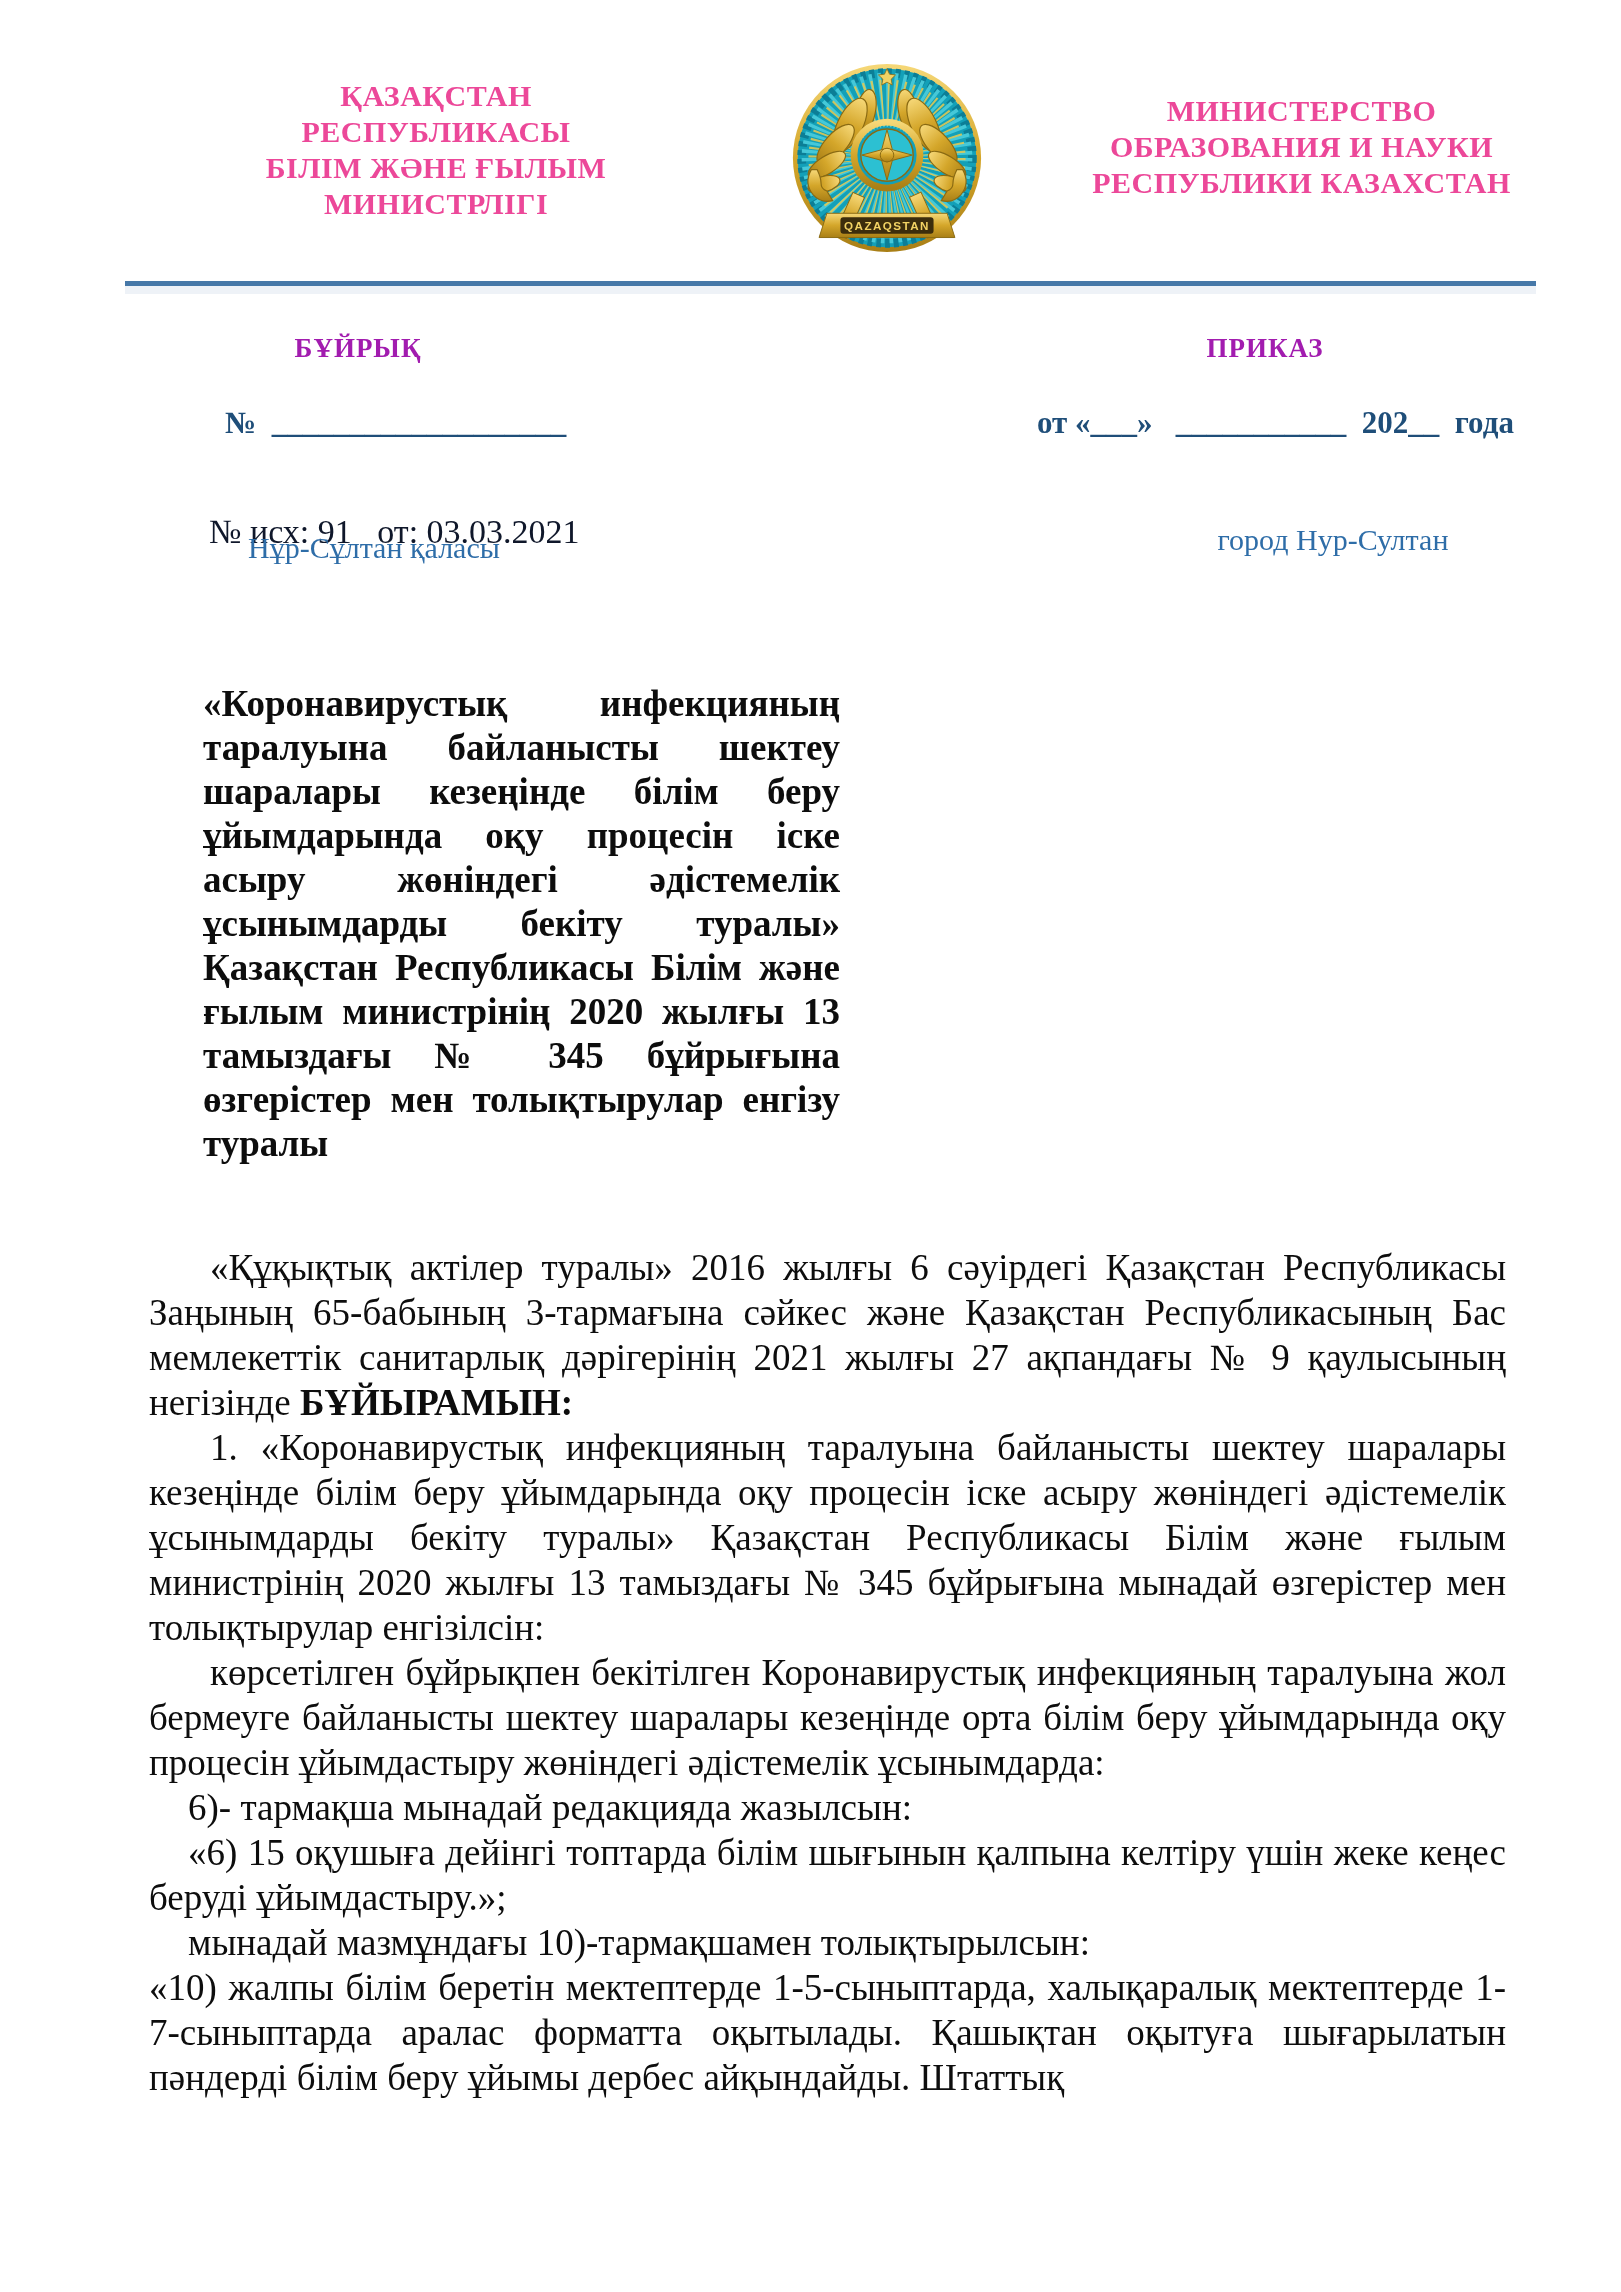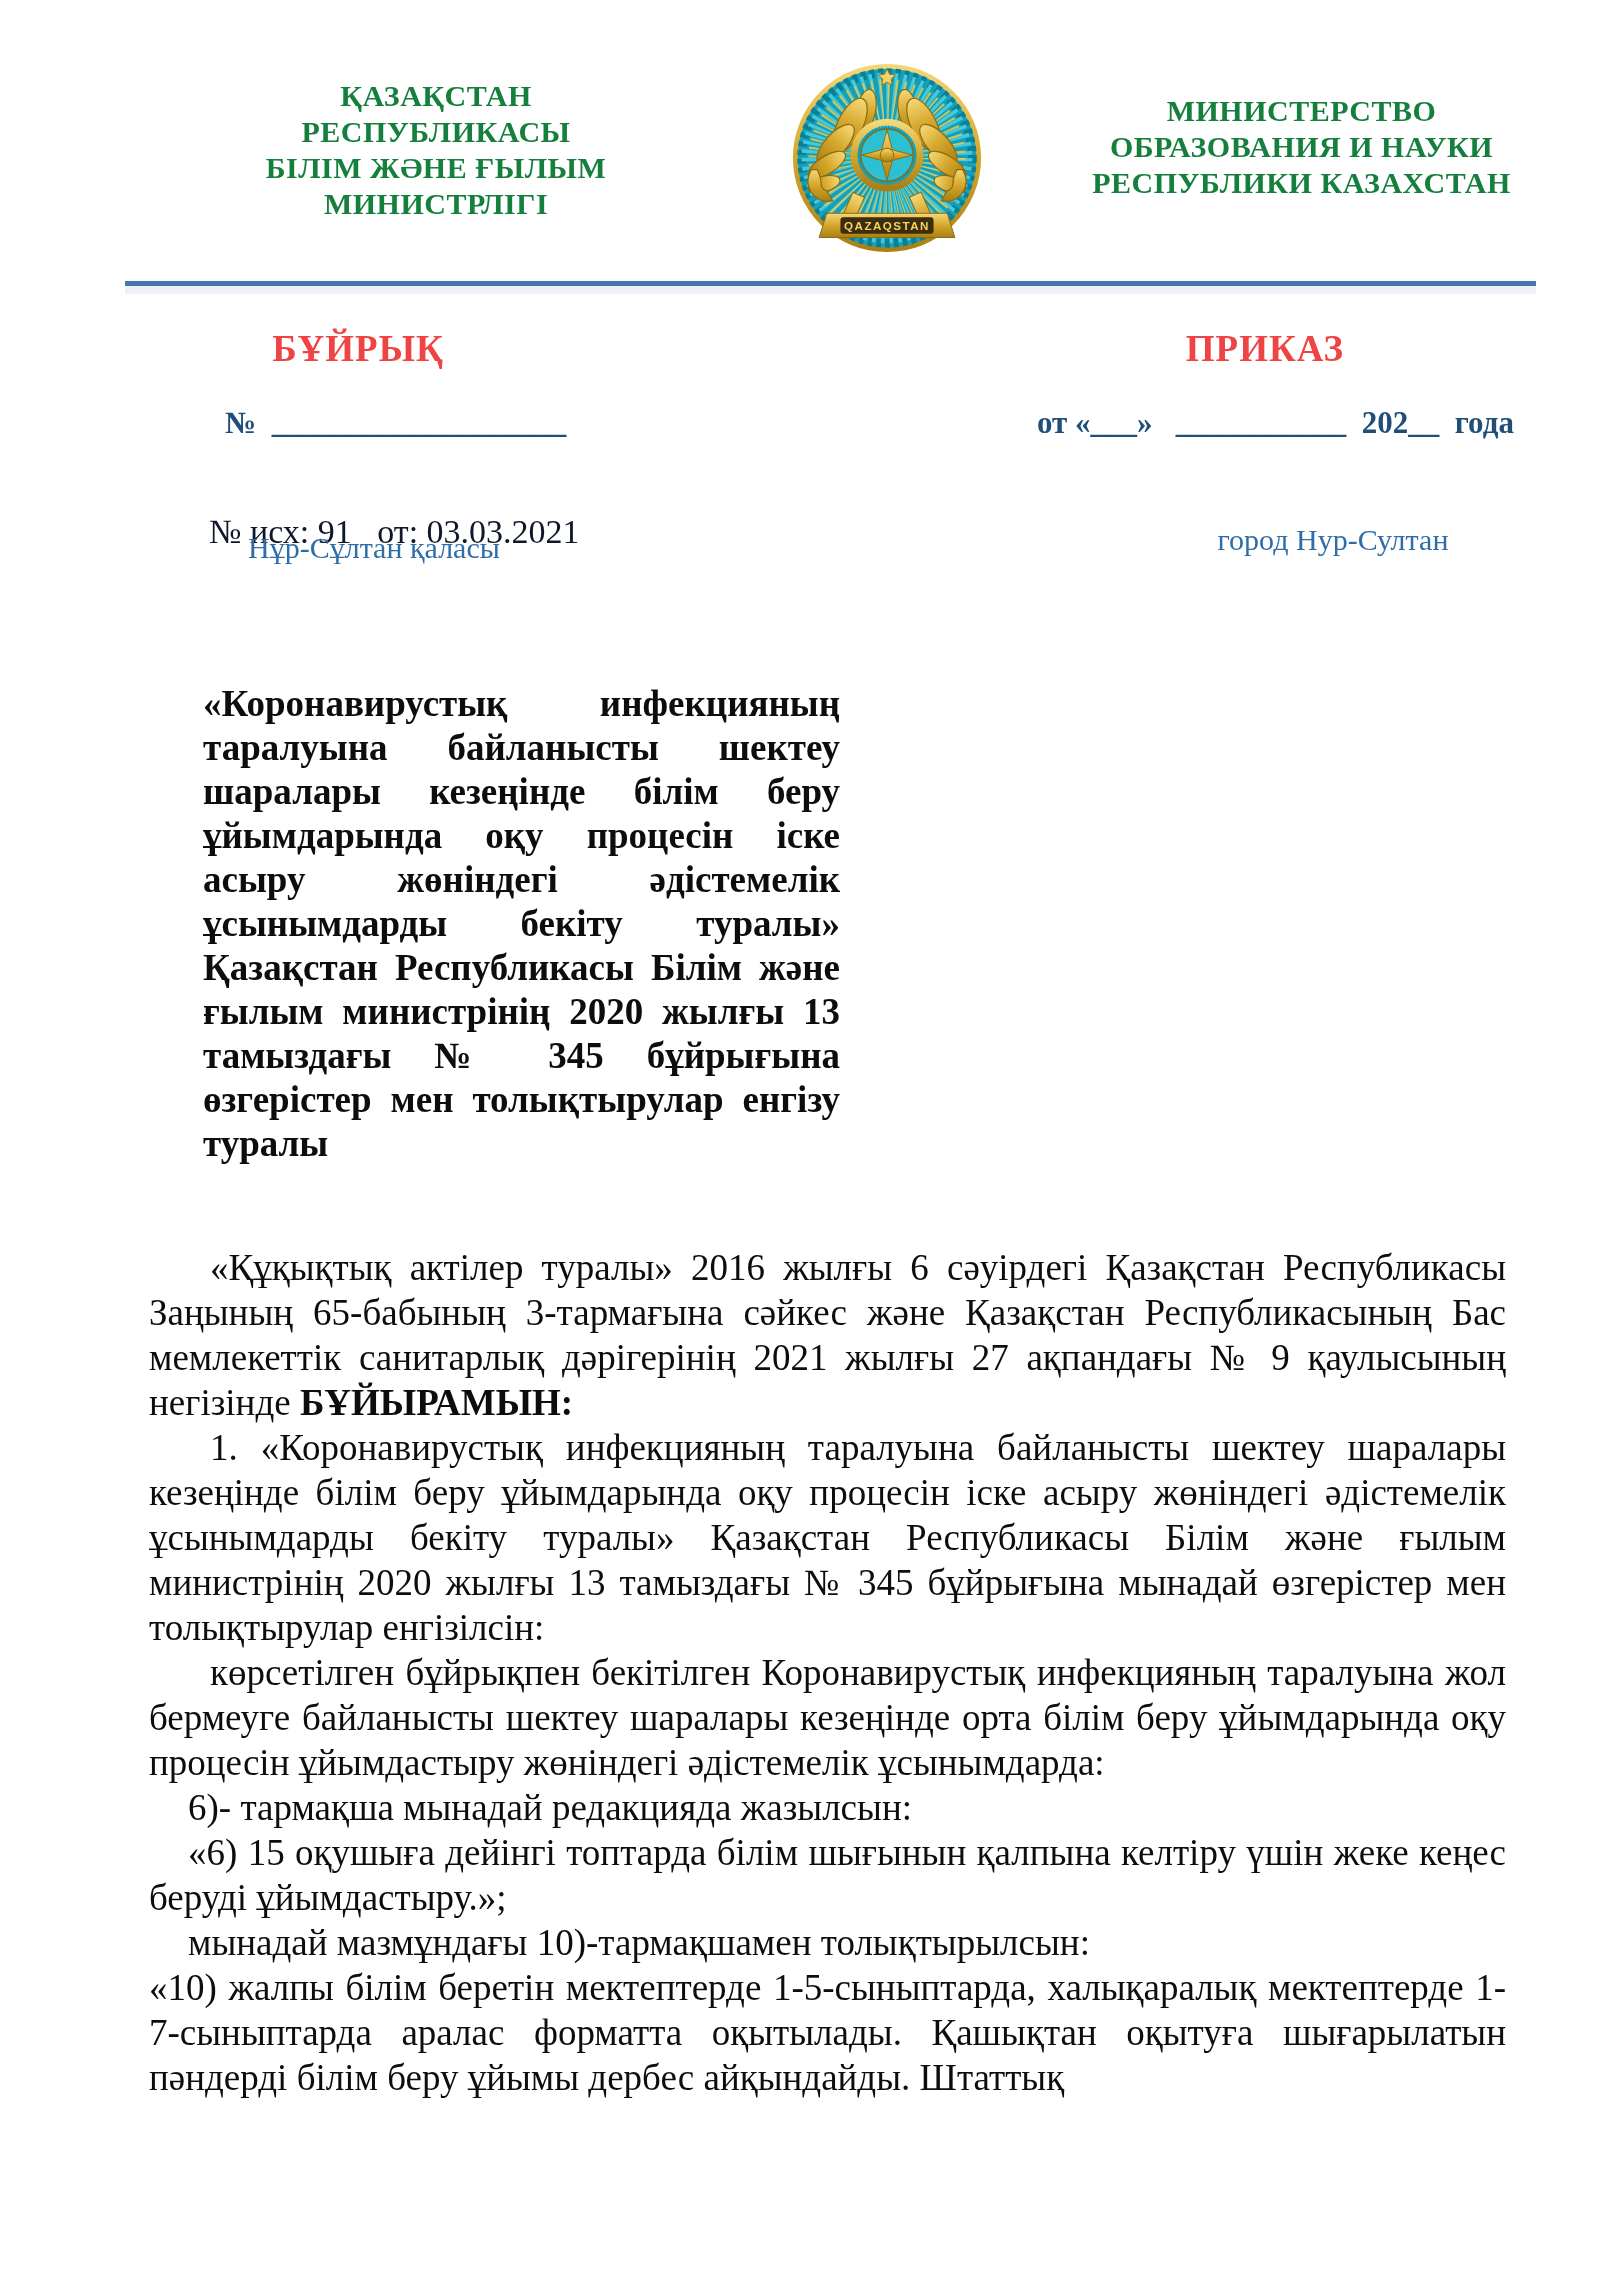--- a/index.html
+++ b/index.html
@@ -8,36 +8,36 @@
     width:1621px;height:2293px;
     background:#ffffff;
     overflow:hidden;
     font-family:"Liberation Serif","DejaVu Serif",serif;
     color:#0f0f0f;
   }
   
   .org{
     position:absolute;
     text-align:center;
-    color:#15803d;
+    color:#ec4899;
     font-weight:bold;
     font-size:30px;
     line-height:36px;
     letter-spacing:0.5px;
   }
   .org-left{left:196px;top:78px;width:480px;}
   .org-right{left:1054px;top:93px;width:495px;}
   .emblem{position:absolute;left:790px;top:61px;width:194px;height:194px;}
   .rule{position:absolute;left:125px;top:281px;width:1411px;height:4.9px;background:#4678a8;}
   .rule::after{content:"";position:absolute;left:0;right:0;top:4.9px;height:7.8px;background:#eef2f7;}
   
   .order-title{
     position:absolute;
-    color:#ef4444;font-weight:bold;
-    font-size:37px;line-height:45px;
+    color:#a21caf;font-weight:bold;
+    font-size:27px;line-height:45px;
     text-align:center;letter-spacing:1px;
   }
   .order-kk{left:162px;top:326px;width:392px;}
   .order-ru{left:1059px;top:326px;width:412px;}
   .blank-line{
     position:absolute;
     color:#1f4e79;font-weight:bold;
     font-size:31px;line-height:37px;
     white-space:pre;
   }

